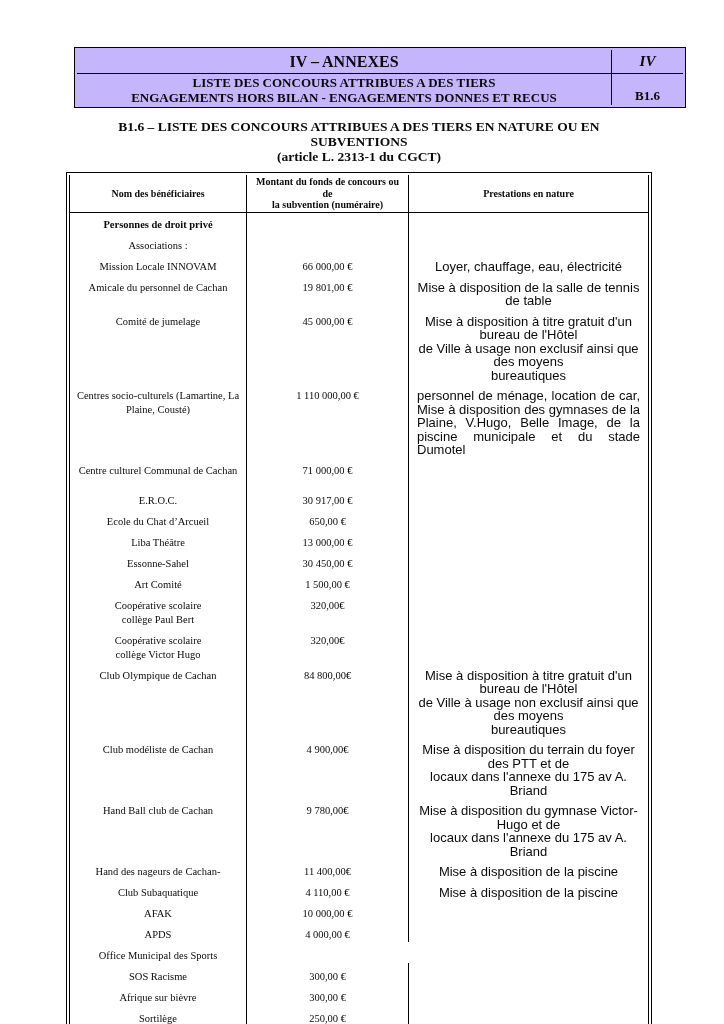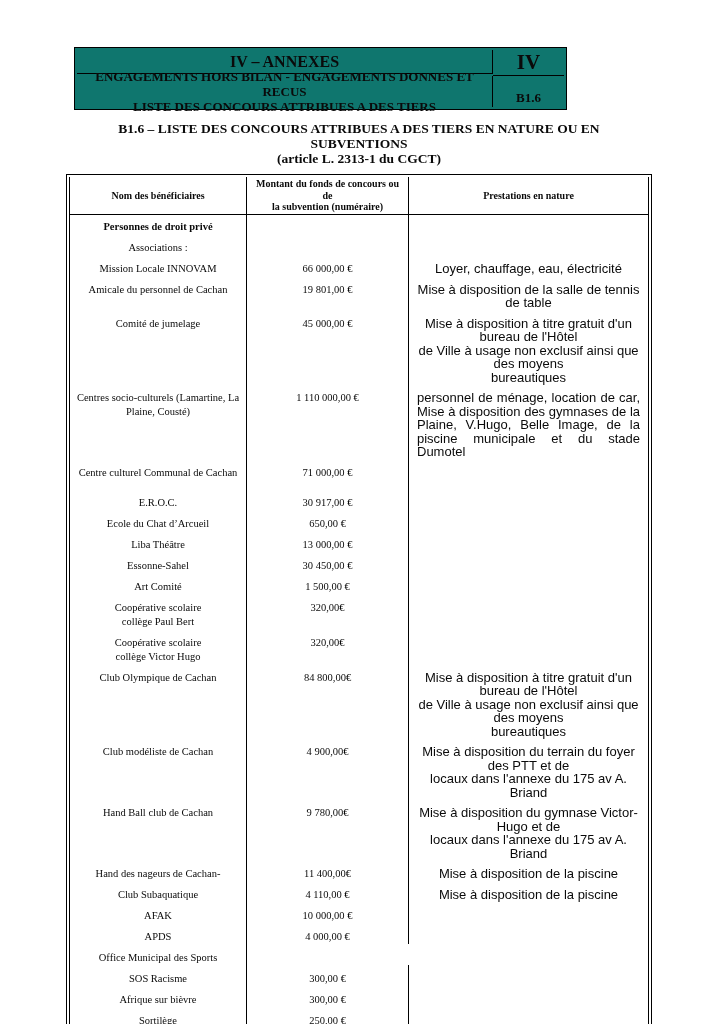--- a/index.html
+++ b/index.html
@@ -7,30 +7,30 @@
     width:724px; height:1024px;
     background:#ffffff;
     color:#0a0a0a;
     font-family:"Liberation Serif","DejaVu Serif",serif;
     -webkit-font-smoothing:antialiased;
   }
   .page { box-sizing:border-box; width:724px; height:1024px; padding:47px 0 0 66px; overflow:hidden; }
 
   
   .hbox-wrap {
-    box-sizing:border-box; margin-left:8px; width:493px;
-    border:1.5px solid #000; padding:2px; background:#0f766e;
+    box-sizing:border-box; margin-left:8px; width:612px;
+    border:1.5px solid #000; padding:2px; background:#c4b5fd;
   }
   .hbox { display:grid; grid-template-columns:1fr 71px; }
   .hbox .cell { box-sizing:border-box; }
   .hb-a { border-right:1.5px solid #000; border-bottom:1.5px solid #000;
           display:flex; align-items:center; justify-content:center;
           height:24px; font-weight:bold; font-size:16px; }
   .hb-b { border-bottom:1.5px solid #000; display:flex; align-items:center; justify-content:center;
-          font-weight:bold; font-size:21px; }
+          font-weight:bold; font-size:15px;font-style:italic; }
   .hb-c { border-right:1.5px solid #000; height:31px;
           display:flex; flex-direction:column; align-items:center; justify-content:center;
           font-weight:bold; font-size:13px; line-height:15px; text-align:center; }
   .hb-d { display:flex; align-items:flex-end; justify-content:center;
           font-weight:bold; font-size:13px; padding-bottom:1px; }
 
   
   .doc-title { margin:11px 0 8px -66px; padding-left:66px; width:586px; text-align:center;
                font-weight:bold; font-size:13.5px; line-height:15px; }
   .doc-title div { white-space:nowrap; }
@@ -71,22 +71,22 @@
 </head>
 <body>
 
 <div class="page">
 
   <div class="hbox-wrap">
     <div class="hbox">
       <div class="cell hb-a">IV – ANNEXES</div>
       <div class="cell hb-b">IV</div>
       <div class="cell hb-c">
+        <div>LISTE DES CONCOURS ATTRIBUES A DES TIERS</div>
         <div>ENGAGEMENTS HORS BILAN - ENGAGEMENTS DONNES ET RECUS</div>
-        <div>LISTE DES CONCOURS ATTRIBUES A DES TIERS</div>
       </div>
       <div class="cell hb-d">B1.6</div>
     </div>
   </div>
 
   <div class="doc-title">
     <div>B1.6 – LISTE DES CONCOURS ATTRIBUES A DES TIERS EN NATURE OU EN</div>
     <div>SUBVENTIONS</div>
     <div>(article L. 2313-1 du CGCT)</div>
   </div>

